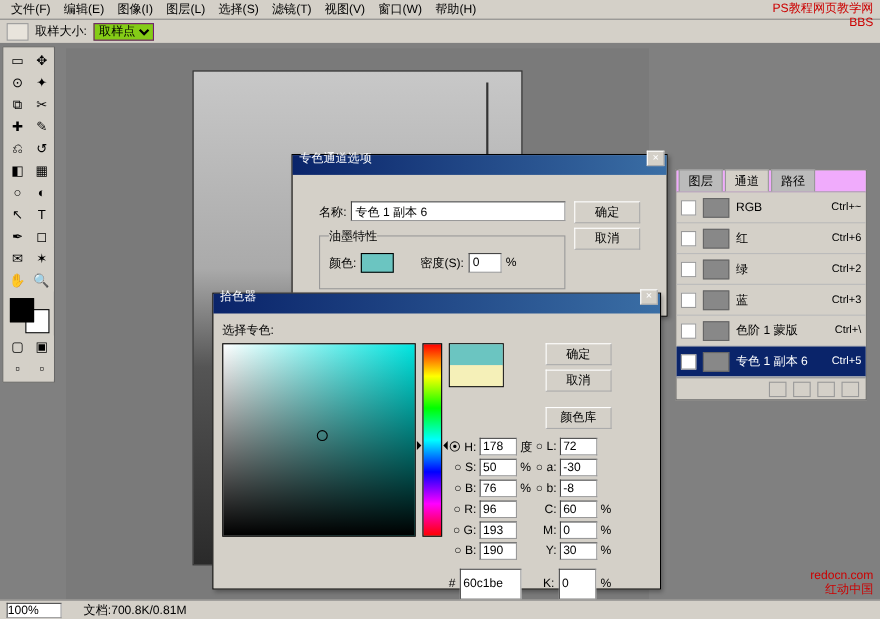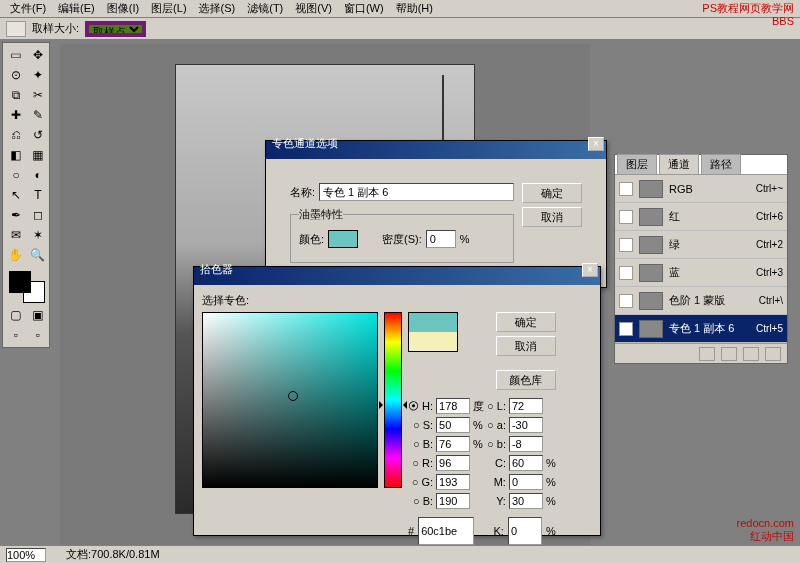--- a/index.html
+++ b/index.html
@@ -1,31 +1,31 @@
 <!DOCTYPE html>
 <html><head>
 <meta charset="utf-8">
 <style>
 *{box-sizing:border-box;margin:0;padding:0;font-family:"Microsoft YaHei",SimSun,sans-serif;font-size:11px}
 body{background:#808080;width:800px;height:563px;position:relative;overflow:hidden}
 .menubar{background:#d4d0c8;height:18px;border-bottom:1px solid #808080;display:flex;align-items:center;padding:0 4px}
 .menubar span{padding:2px 6px;cursor:default}
 .optbar{background:#d4d0c8;height:22px;border-bottom:1px solid #808080;display:flex;align-items:center;padding:0 6px;gap:6px}
 .optbar .ico{width:20px;height:16px;border:1px solid #999;background:#e8e4dc;display:inline-block}
-.optbar select{height:16px;font-size:11px;background:#4d7c0f;border:4px solid #701a75}
+.optbar select{height:16px;font-size:11px;background:#84cc16;border:1px solid #701a75}
 .toolbox{position:absolute;left:2px;top:42px;width:48px;background:#d4d0c8;border:1px solid #666;padding:2px;display:grid;grid-template-columns:1fr 1fr;gap:0}
 .tool{width:22px;height:20px;border:1px solid #d4d0c8;display:flex;align-items:center;justify-content:center;font-size:12px;cursor:pointer}
 .swatch{grid-column:1/3;height:36px;position:relative;margin-top:4px}
 .swatch .fg{position:absolute;width:22px;height:22px;background:#000;border:1px solid #000;left:4px;top:2px}
 .swatch .bg{position:absolute;width:22px;height:22px;background:#fff;border:1px solid #000;right:4px;bottom:2px}
 .canvas{position:absolute;left:60px;top:44px;right:210px;bottom:18px;background:#7a7a7a;display:flex;align-items:flex-start;justify-content:center;padding-top:20px}
 .docimg{width:300px;height:450px;background:linear-gradient(180deg,#c8c8c8 0%,#aaa 40%,#555 60%,#2a2a2a 100%);position:relative;border:1px solid #333}
 .tree{position:absolute;right:30px;top:10px;width:2px;height:120px;background:#333}
 .statusbar{position:absolute;bottom:0;left:0;right:0;height:18px;background:#d4d0c8;border-top:1px solid #808080;display:flex;align-items:center;padding:0 6px;gap:20px}
-.statusbar input{width:40px;height:14px;font-size:11px;border:1px inset #999;background:#fff}
+.statusbar input{width:50px;height:14px;font-size:11px;border:1px inset #999;background:#fff}
 
 .dlg{position:absolute;background:#d4d0c8;border:1px solid #000;box-shadow:2px 2px 4px rgba(0,0,0,.3)}
 .dlg .title{background:linear-gradient(90deg,#0a246a,#3a6ea5);color:#fff;height:18px;display:flex;align-items:center;justify-content:space-between;padding:0 2px 13px 6px}
 .dlg .title .x{width:16px;height:14px;background:#d4d0c8;border:1px outset #fff;text-align:center;line-height:12px;font-size:10px;cursor:pointer}
 .btn{width:60px;height:20px;background:#d4d0c8;border:1px outset #fff;cursor:pointer;text-align:center;line-height:18px}
 
 .spotdlg{left:265px;top:140px;width:342px}
 .spotdlg .body{padding:24px;display:flex;gap:8px}
 .spotdlg .fields{flex:1}
 .spotdlg .row{display:flex;align-items:center;gap:4px;margin-bottom:6px}
@@ -48,21 +48,21 @@
 .picker .newold div:last-child{flex:1;background:#f5f0b8}
 .picker .btns{display:flex;flex-direction:column;gap:4px;margin-left:auto}
 .picker .nums{display:grid;grid-template-columns:auto 34px auto auto 34px auto;gap:3px 3px;align-items:center;margin-top:4px}
 .picker .nums input{width:34px;height:16px;border:1px inset #999;text-align:left;padding:0 2px;background:#fff}
 .picker .nums span.lab{text-align:right}
 .picker .hexrow{display:flex;align-items:center;gap:4px;margin-top:4px}
 .picker .hexrow input{width:56px;height:16px;border:1px inset #999;background:#fff;padding:13px 2px}
 .picker .webchk{margin-top:6px;display:flex;align-items:center;gap:4px}
 
 .panels{position:absolute;right:12px;top:154px;width:174px;background:#d4d0c8;border:1px solid #666}
-.panels .tabs{background:#ffffff;height:20px;display:flex;border-bottom:1px solid #999;align-items:flex-end}
+.panels .tabs{background:#f0abfc;height:20px;display:flex;border-bottom:1px solid #999;align-items:flex-end}
 .panels .tab{padding:2px 8px;border:1px solid #999;border-bottom:none;background:#d4d0c8;margin-left:2px;font-size:11px}
 .panels .tab.off{background:#bbb}
 .chlist{background:#d4d0c8}
 .ch{display:flex;align-items:center;height:28px;border-bottom:1px solid #bbb;padding:0 4px;gap:6px;cursor:pointer}
 .ch.sel{background:#0a246a;color:#fff}
 .ch .eye{width:14px;height:14px;border:1px solid #999;background:#fff;display:flex;align-items:center;justify-content:center;font-size:10px}
 .ch .thumb{width:24px;height:18px;border:1px solid #666;background:#888}
 .ch .nm{flex:1;font-size:11px;white-space:nowrap;overflow:hidden}
 .ch .sc{font-size:10px}
 .pfoot{height:20px;border-top:1px solid #999;display:flex;justify-content:flex-end;align-items:center;gap:6px;padding:0 6px}

